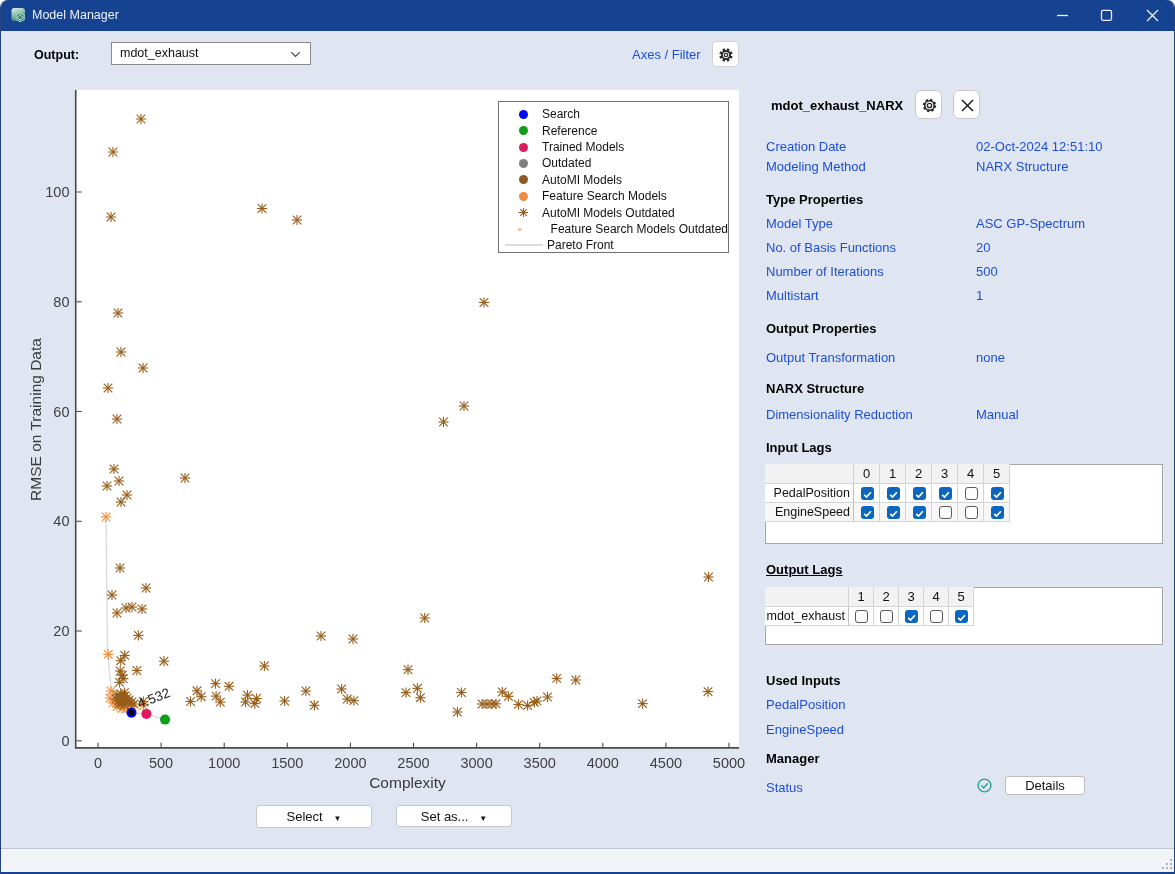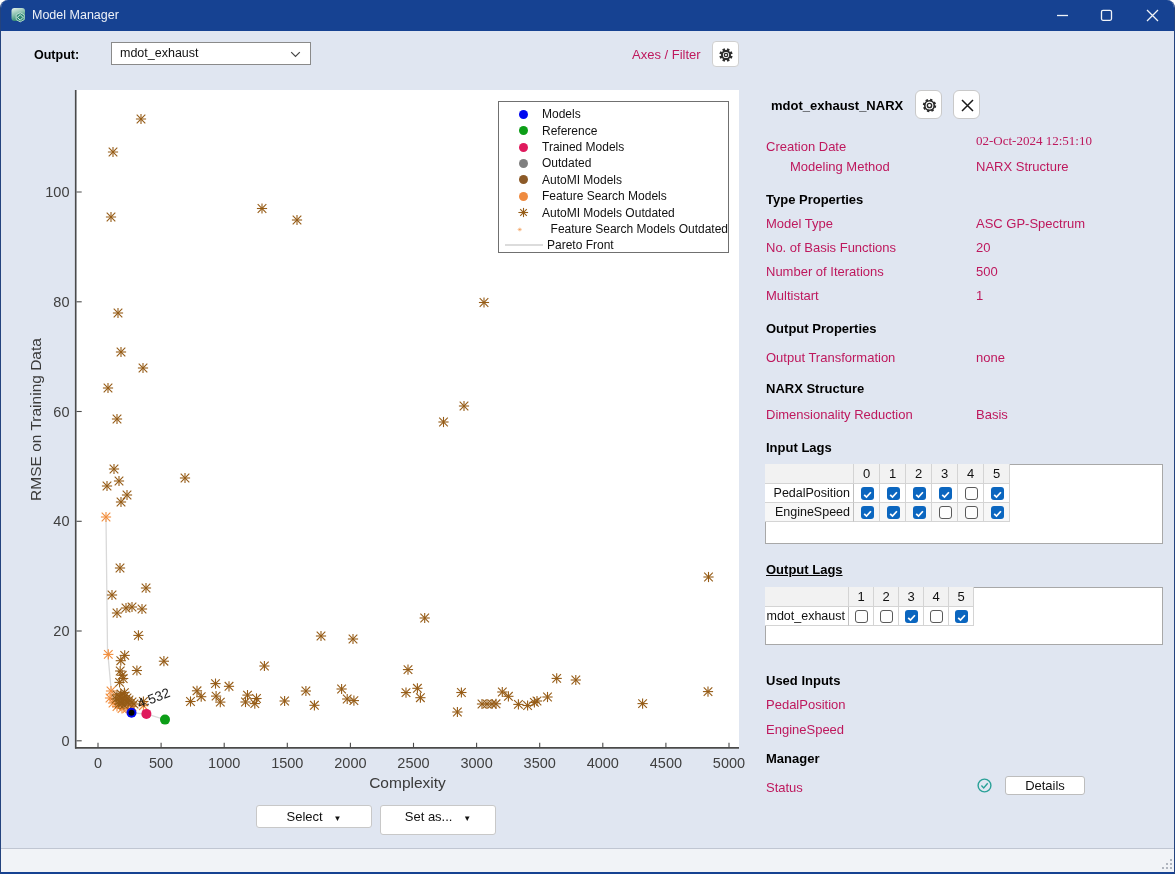--- a/index.html
+++ b/index.html
@@ -2,21 +2,21 @@
 <html><head><meta charset="utf-8"><style>
 html,body{margin:0;padding:0;width:1175px;height:874px;overflow:hidden;background:#fff;font-family:"Liberation Sans",sans-serif;}
 #win{position:absolute;left:0;top:0;width:1175px;height:874px;background:#e0e6f1;border-radius:8px 8px 0 0;overflow:hidden;box-sizing:border-box;border-left:1px solid #24437e;border-right:1px solid #24437e;}
 #tbar{position:absolute;left:0;top:0;width:1175px;height:31px;background:#164292;}
 #tbar .tt{position:absolute;left:31px;top:8px;color:#eef2f8;font-size:12.5px;}
 .wbtn{position:absolute;top:0;width:46px;height:31px;}
 #plot{position:absolute;left:0;top:0;z-index:1;pointer-events:none;}
 #plot .tk{font-size:14.5px;fill:#3f3f3f;stroke:none;}
 #plot .axl{font-size:15.5px;fill:#3a3a3a;font-family:"Liberation Sans",sans-serif;}
 #plot .lab{font-size:13.5px;fill:#1c1c1c;font-family:"Liberation Sans",sans-serif;}
-.lbl{position:absolute;font-size:13px;color:#be185d;white-space:nowrap;}
+.lbl{position:absolute;font-size:13px;color:#1d4ed8;white-space:nowrap;}
 .bold{font-weight:bold;color:#000;}
 .btn{position:absolute;background:#fff;border:1px solid #c8c8c8;border-radius:3px;box-sizing:border-box;text-align:center;font-size:13px;color:#111;}
 .tblbox{position:absolute;background:#fff;border:1px solid #a8a8a8;box-sizing:border-box;}
 .cell{position:absolute;box-sizing:border-box;border-right:1px solid #d4d4d4;border-bottom:1px solid #d4d4d4;font-size:13px;color:#111;text-align:center;}
 .hcell{background:#f2f2f2;}
 .cb{position:absolute;width:13px;height:13px;border-radius:3px;box-sizing:border-box;}
 .cbc{background:#0b66bf;}
 .cbu{background:#fdfdfd;border:1.4px solid #5a5a5a;}
 .legrow{height:16.42px;display:flex;align-items:center;}
 .legdot{width:9px;height:9px;border-radius:50%;margin-left:20px;}
@@ -227,21 +227,21 @@
 <text x="135.5" y="704" class="lab" transform="rotate(-21 149 698)">4.532</text>
 <circle cx="130.5" cy="712.8" r="5" fill="#0008f0"></circle>
       <circle cx="130.5" cy="712.8" r="3" fill="#000000"></circle>
 <circle cx="145.4" cy="713.9" r="5" fill="#df1a5d"></circle>
 <circle cx="164" cy="719.6" r="5" fill="#0c9e17"></circle>
 </svg>
     <div style="position:absolute;left:497px;top:101px;width:231px;height:152px;background:#fff;border:1px solid #707070;box-sizing:border-box;z-index:2;">
 <div style="padding-top:4px;">
  <div class="legrow">
           <span class="legdot" style="background:#0008f0;"></span>
-          <span class="legtxt">Models</span>
+          <span class="legtxt">Search</span>
         </div>
  <div class="legrow">
           <span class="legdot" style="background:#0c9e17;"></span>
           <span class="legtxt">Reference</span>
         </div>
  <div class="legrow">
           <span class="legdot" style="background:#df1a5d;"></span>
           <span class="legtxt">Trained Models</span>
         </div>
  <div class="legrow">
@@ -278,55 +278,55 @@
           </svg>
           <span class="legtxt" style="margin-left:28px">Feature Search Models Outdated</span>
         </div>
  <div class="legrow">
           <span style="width:38px;height:2px;background:#dcdcdc;margin-left:6px;"></span>
           <span class="legtxt" style="margin-left:4px">Pareto Front</span>
         </div>
 </div>
 </div>
 <div class="btn" style="left:255px;top:805px;width:116px;height:23px;line-height:21px;">Select&nbsp;&nbsp; <span style="font-size:8px;">▼</span></div>
-<div class="btn" style="left:379px;top:805px;width:116px;height:30px;line-height:21px;">Set as...&nbsp;&nbsp; <span style="font-size:8px;">▼</span></div>
+<div class="btn" style="left:395px;top:805px;width:116px;height:22px;line-height:21px;">Set as...&nbsp;&nbsp; <span style="font-size:8px;">▼</span></div>
 <div class="lbl bold" style="left:770px;top:98px;font-size:13px;">mdot_exhaust_NARX</div>
 <div class="btn" style="left:914px;top:90px;width:27px;height:29px;border-radius:6px;border-color:#c9c9c9;">
  <svg style="position:absolute;left:5.5px;top:7px" width="15" height="15" viewBox="0 0 14 14">
         <g fill="none" stroke="#2b2b2b">
           <circle cx="7" cy="7" r="5.2" stroke-width="2.1" stroke-dasharray="2.1,1.97"></circle>
           <circle cx="7" cy="7" r="4.4" stroke-width="1.5"></circle>
           <circle cx="7" cy="7" r="2" stroke-width="1.3"></circle>
         </g>
       </svg>
     </div>
 <div class="btn" style="left:952px;top:90px;width:27px;height:29px;border-radius:6px;border-color:#c9c9c9;">
  <svg style="position:absolute;left:7px;top:8px" width="13" height="13" viewBox="0 0 13 13">
         <path d="M1 1 L12 12 M12 1 L1 12" stroke="#1a1a1a" stroke-width="1.5"></path>
       </svg>
     </div>
 <div class="lbl" style="left:765px;top:139.0px;text-align:right;">Creation Date</div>
-<div class="lbl" style="left:975px;top:133px;font-family:Liberation Serif, serif;">02-Oct-2024 12:51:10</div>
-<div class="lbl" style="left:789px;top:159.0px;">Modeling Method</div>
+<div class="lbl" style="left:975px;top:139.0px;">02-Oct-2024 12:51:10</div>
+<div class="lbl" style="left:765px;top:159.0px;">Modeling Method</div>
 <div class="lbl" style="left:975px;top:159.0px;">NARX Structure</div>
 <div class="lbl bold" style="left:765px;top:192.0px;">Type Properties</div>
 <div class="lbl" style="left:765px;top:216.0px;">Model Type</div>
 <div class="lbl" style="left:975px;top:216.0px;">ASC GP-Spectrum</div>
 <div class="lbl" style="left:765px;top:240.0px;">No. of Basis Functions</div>
 <div class="lbl" style="left:975px;top:240.0px;">20</div>
 <div class="lbl" style="left:765px;top:264.0px;">Number of Iterations</div>
 <div class="lbl" style="left:975px;top:264.0px;">500</div>
 <div class="lbl" style="left:765px;top:288.0px;">Multistart</div>
 <div class="lbl" style="left:975px;top:288.0px;">1</div>
 <div class="lbl bold" style="left:765px;top:320.5px;">Output Properties</div>
 <div class="lbl" style="left:765px;top:349.5px;">Output Transformation</div>
 <div class="lbl" style="left:975px;top:349.5px;">none</div>
 <div class="lbl bold" style="left:765px;top:381.0px;">NARX Structure</div>
 <div class="lbl" style="left:765px;top:407.0px;">Dimensionality Reduction</div>
-<div class="lbl" style="left:975px;top:407.0px;">Basis</div>
+<div class="lbl" style="left:975px;top:407.0px;">Manual</div>
 <div class="lbl bold" style="left:765px;top:439.5px;">Input Lags</div>
 <div class="lbl bold" style="left:765px;top:561.5px;text-decoration:underline;">Output Lags</div>
 <div class="lbl bold" style="left:765px;top:673.0px;">Used Inputs</div>
 <div class="lbl" style="left:765px;top:697.0px;">PedalPosition</div>
 <div class="lbl" style="left:765px;top:722.0px;">EngineSpeed</div>
 <div class="lbl bold" style="left:765px;top:750.5px;">Manager</div>
 <div class="lbl" style="left:765px;top:780.0px;">Status</div>
 <div class="tblbox" style="left:764px;top:464px;width:398px;height:80px;"></div>
     <div class="cell hcell" style="left:764px;top:464px;width:89px;height:19.5px;"></div>
     <div class="cell hcell" style="left:853px;top:464px;width:26px;height:19.5px;line-height:19.5px;">0</div>

